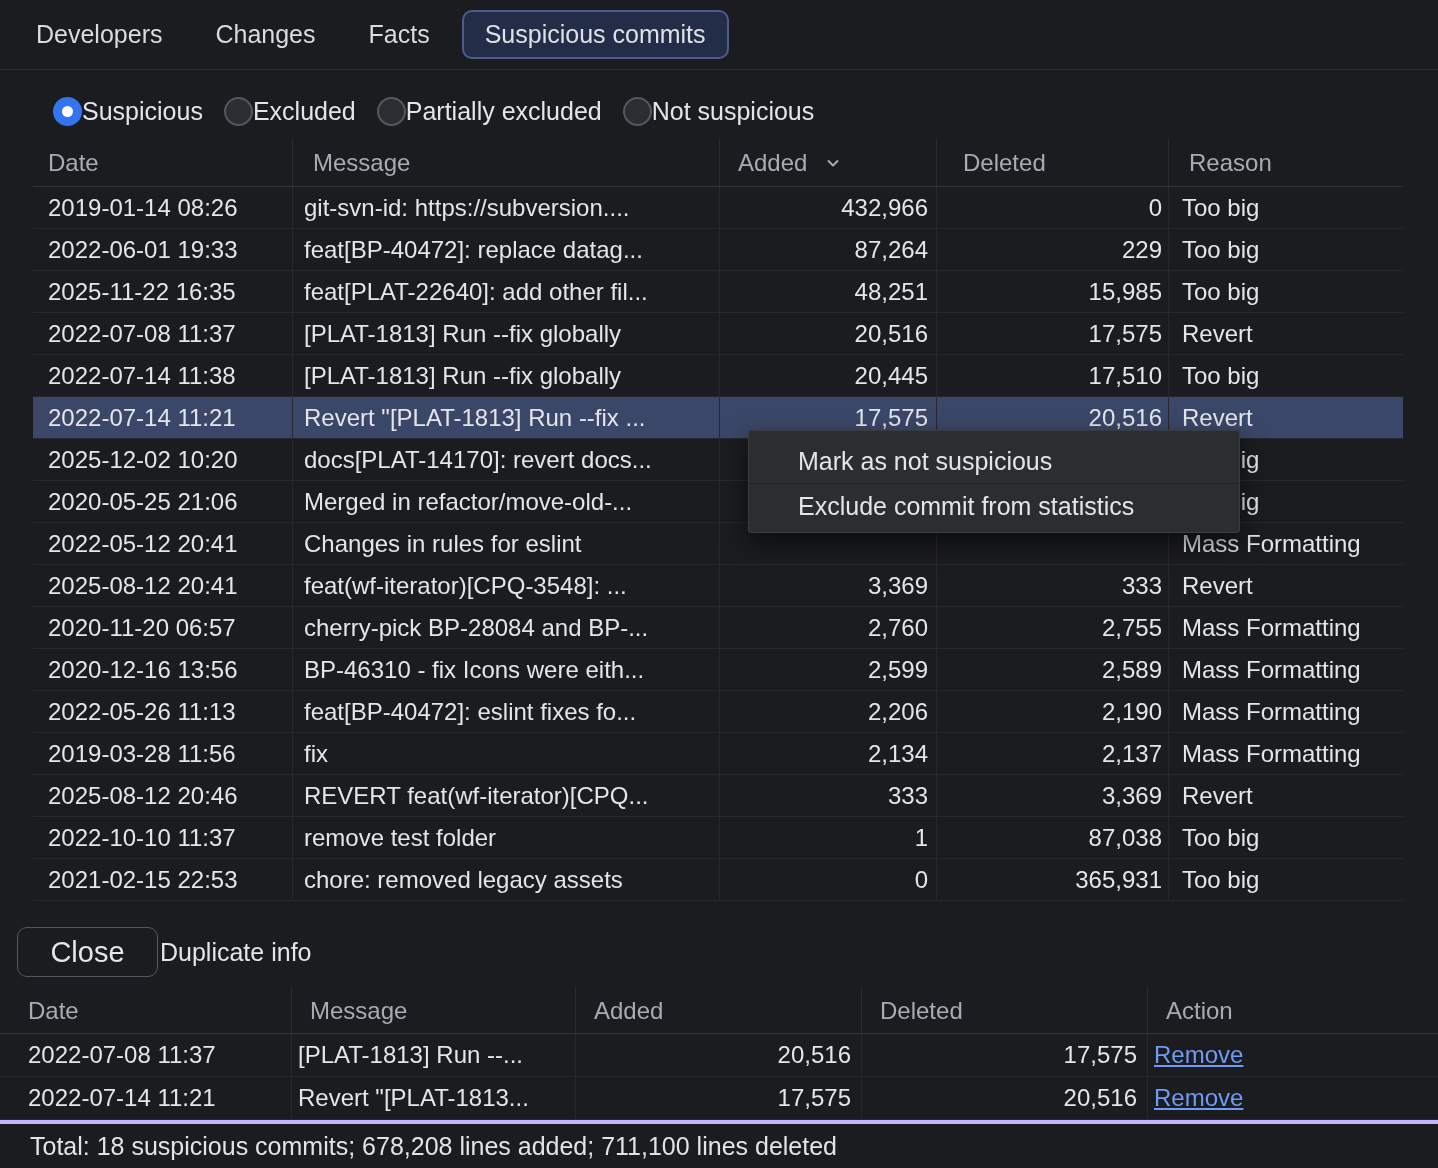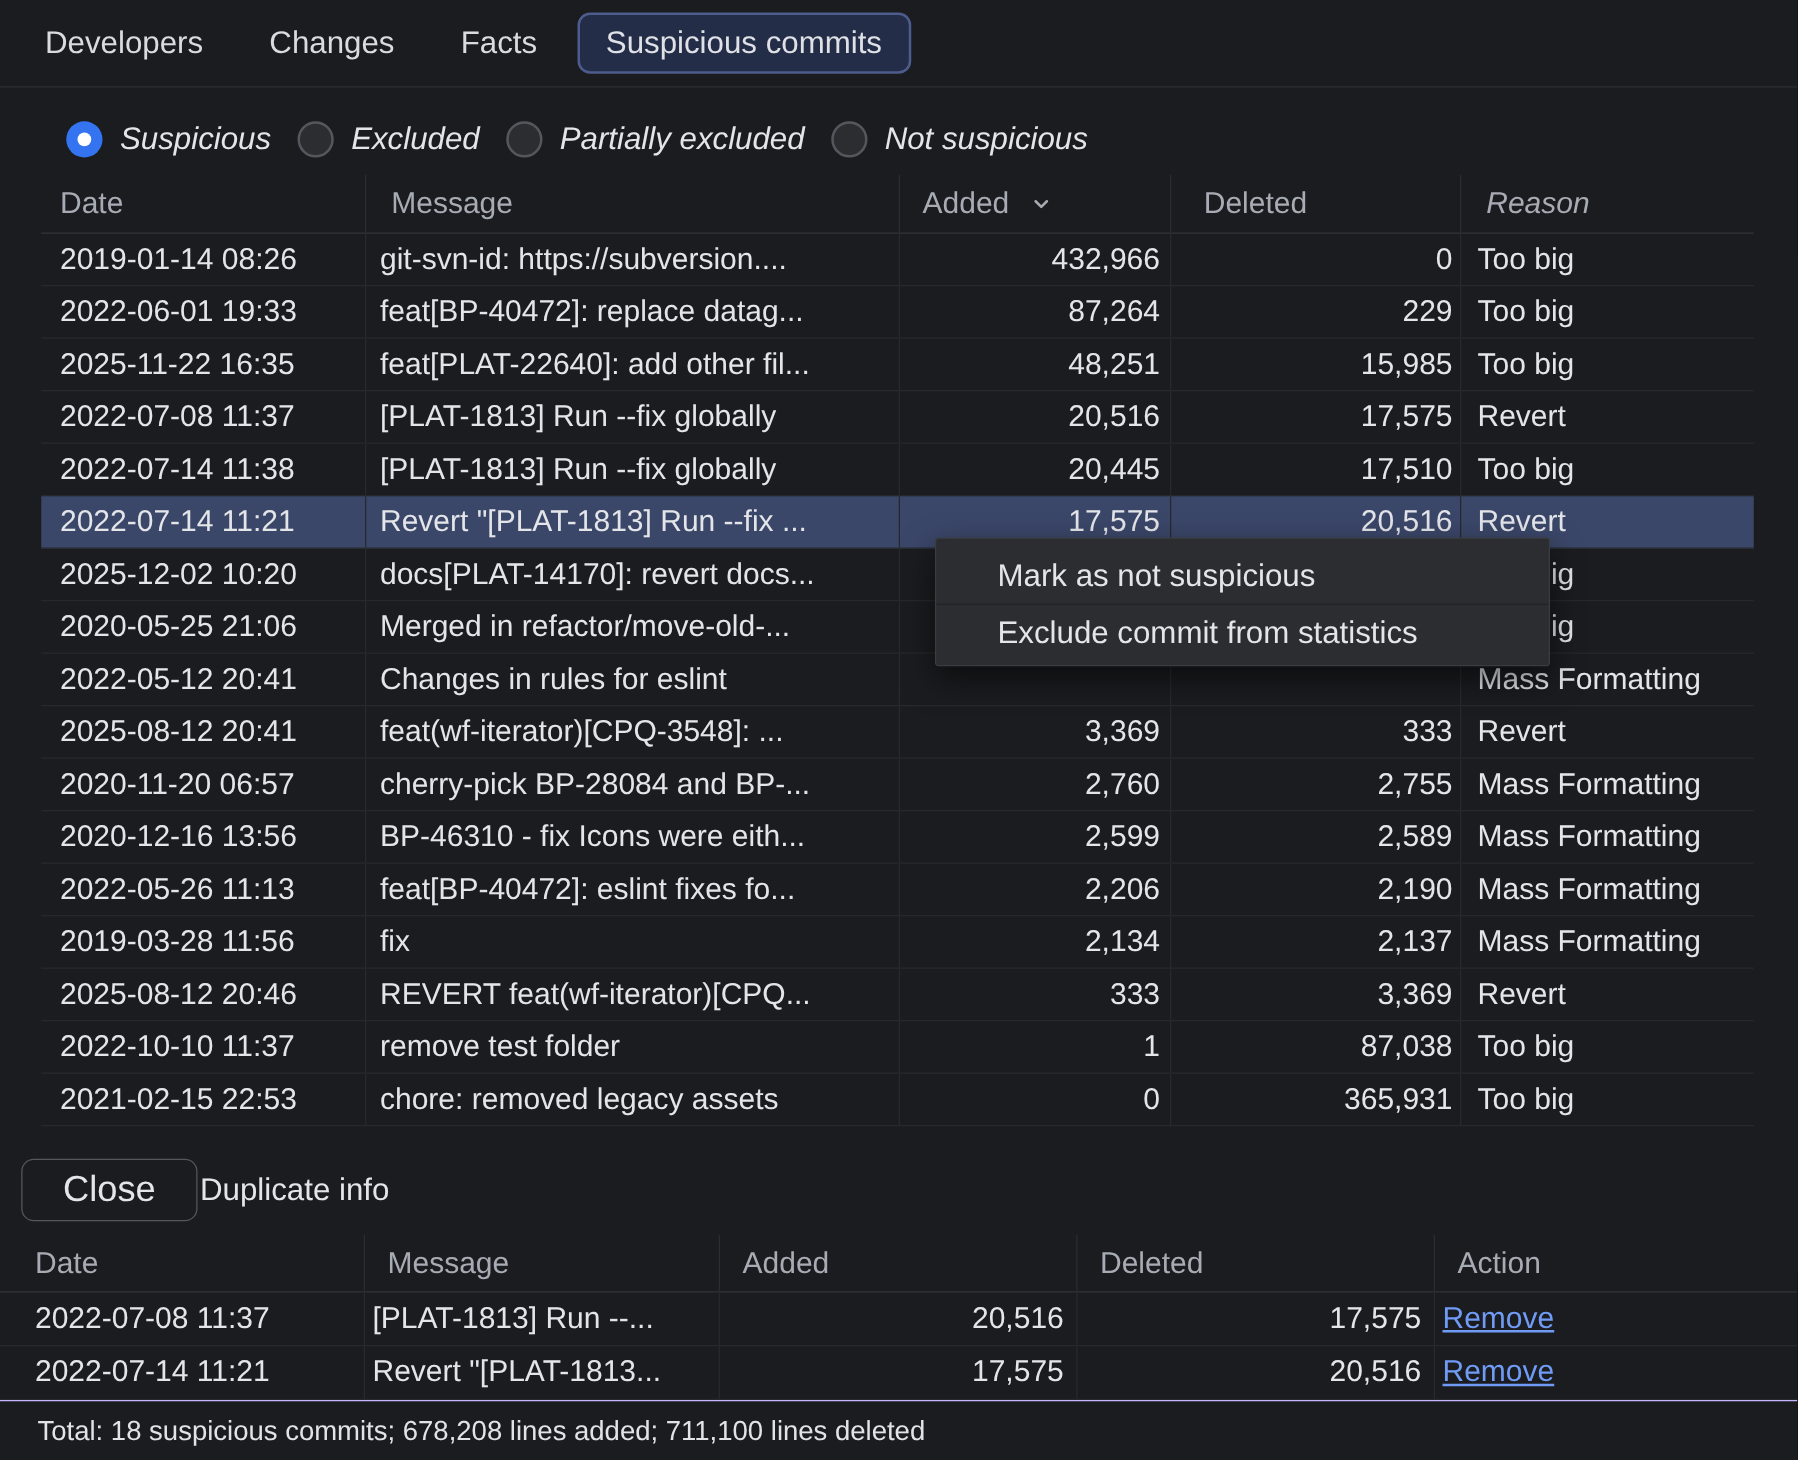--- a/index.html
+++ b/index.html
@@ -9,33 +9,33 @@
     font-family:"Liberation Sans",sans-serif;
   }
   
   .tabbar{position:absolute;top:0;left:0;right:0;height:70px;display:flex;align-items:center;
     gap:53px;padding-left:36px;border-bottom:1px solid #2d2e32;box-sizing:border-box;}
   .tab{font-size:25px;color:#d9dbe0;white-space:nowrap;cursor:default;}
   .tab.active{margin-left:-21px;padding:8px 21px;border:2px solid #4d5c8c;border-radius:10px;
     background:#232d48;color:#dfe1e6;}
   
   .filters{position:absolute;top:88px;left:53px;height:46px;display:flex;align-items:center;gap:21px;}
-  .radio-opt{display:flex;align-items:center;gap:14px;font-style:italic;}
+  .radio-opt{display:flex;align-items:center;}
   .radio{width:29px;height:29px;border-radius:50%;box-sizing:border-box;background:#2b2d31;
     border:2px solid #54575d;position:relative;flex:none;}
   .radio.sel{background:#3574f0;border:none;}
   .radio.sel::after{content:"";position:absolute;left:50%;top:50%;width:11px;height:11px;margin:-5.5px 0 0 -5.5px;
     border-radius:50%;background:#ffffff;}
   .radio-label{font-size:25px;color:#e3e5e9;}
   
   .main-table{position:absolute;left:33px;top:140px;width:1370px;}
   .grid{display:grid;grid-template-columns:260px 427px 217px 232px 1fr;}
   .th{height:46px;display:flex;align-items:center;font-size:24px;color:#a7abb3;
     border-right:1px solid #2b2c30;box-sizing:border-box;}
-  .th:last-child{border-right:none;font-style:italic;}
+  .th:last-child{border-right:none;}
   .thead{border-bottom:1px solid #323438;}
   .tr{height:42px;border-bottom:1px solid #27282c;box-sizing:border-box;}
   .td{display:flex;align-items:center;font-size:24px;color:#e3e5e9;white-space:nowrap;overflow:hidden;
     border-right:1px solid #28292d;box-sizing:border-box;}
   .td:last-child{border-right:none;}
   .tr.selected{background:#3b4769;}
   .p-date{padding-left:15px;}
   .p-msg{padding-left:11px;}
   .p-msg-h{padding-left:20px;}
   .num{justify-content:flex-end;padding-right:8px;}
@@ -67,22 +67,22 @@
   .tr2{height:43px;border-bottom:1px solid #27282c;box-sizing:border-box;}
   .td2{display:flex;align-items:center;font-size:24px;color:#e3e5e9;white-space:nowrap;overflow:hidden;
     border-right:1px solid #28292d;box-sizing:border-box;}
   .td2:last-child{border-right:none;}
   .p2-date{padding-left:28px;}
   .p2-msg{padding-left:6px;}
   .num2{justify-content:flex-end;padding-right:10px;}
   .p2-action{padding-left:6px;}
   a.remove-link{color:#6f9bf5;text-decoration:underline;font-size:24px;cursor:pointer;}
   
-  .footer{position:absolute;left:0;right:0;top:1120px;height:48px;border-top:1px solid #c4b5fd;
-    box-sizing:border-box;display:flex;align-items:center;padding-left:30px;font-size:22px;color:#e1e3e7;}
+  .footer{position:absolute;left:0;right:0;top:1120px;height:48px;border-top:4px solid #c4b5fd;
+    box-sizing:border-box;display:flex;align-items:center;padding-left:30px;font-size:25px;color:#e1e3e7;}
 </style>
 </head>
 <body>
 
 <div class="screen">
 
   <div class="tabbar">
     <div class="tab">Developers</div>
     <div class="tab">Changes</div>
     <div class="tab">Facts</div>

